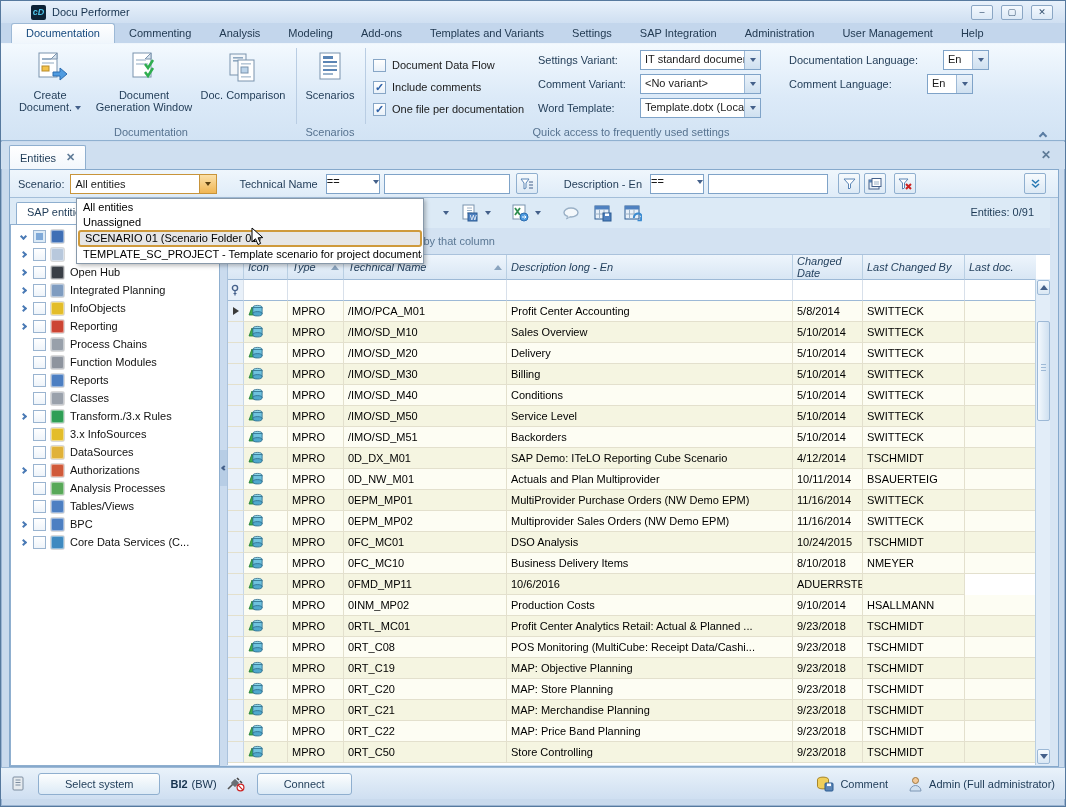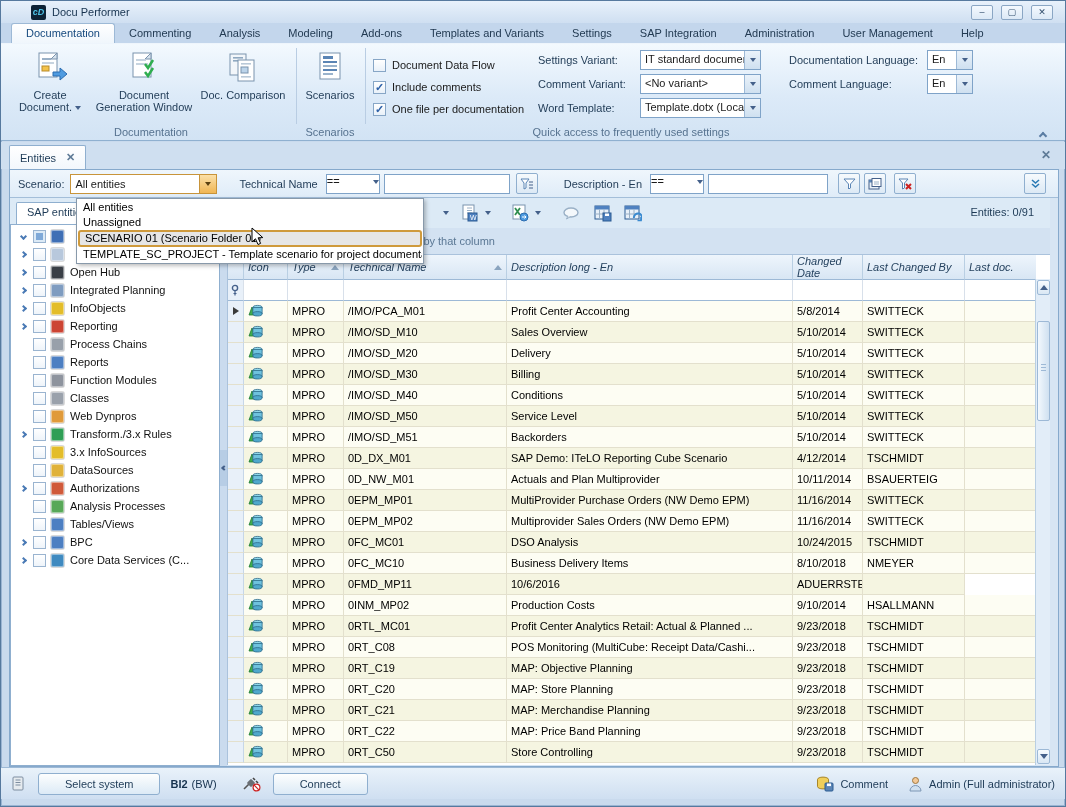--- a/index.html
+++ b/index.html
@@ -115,21 +115,21 @@
     box-shadow:2px 2px 4px rgba(0,0,0,.25); z-index:50; padding:1px;}
   .dd-item { height:15px; line-height:15px; padding:0 5px; color:#000; white-space:nowrap; overflow:hidden;}
   .dd-item.highlighted { background:#e6e6e6; border:2px solid #cf9a3c; border-radius:3px; height:17px; line-height:13px; }
   #cursor { position:absolute; left:250px; top:226px; z-index:60; }
   
   #statusbar { position:absolute; left:0; bottom:7px; right:0; height:32px; background:linear-gradient(#e9f2fa,#cfdff1);
     border-top:1px solid #9db9d6; display:flex; align-items:center; padding:0 10px;}
   .sbarbtn { height:22px; border:1px solid #8fafcf; border-radius:3px; background:linear-gradient(#fdfefe,#dceaf6);
     display:flex; align-items:center; justify-content:center; padding:0 26px; color:#1d3a56; margin-right:10px;}
   #system-name { font-weight:bold; color:#16324e; margin-right:4px;}
-  #system-type { color:#16324e; margin-right:24px;}
+  #system-type { color:#16324e; margin-right:8px;}
   #status-right { margin-left:auto; display:flex; align-items:center; gap:6px; color:#1d3a56;}
   .mini-ico { display:inline-flex; }
 </style>
 </head>
 <body>
 
 <div id="window">
 
   <div id="titlebar">
     <div id="app-icon">cD</div>
@@ -250,21 +250,21 @@
             <span class="cbtn">
               <span class="caret-down" style="margin:0;"></span>
             </span>
           </span>
         </div>
       </div>
 
     <div style="position:absolute; left:788px; top:4px;">
 
     <div class="setting-row current">
-          <span class="setting-label" style="width:138px;">Documentation Language:</span>
+          <span class="setting-label" style="width:154px;">Documentation Language:</span>
           <span class="combo" style="width:46px;">
             <span class="cval" style="flex:1;">En</span>
             <span class="cbtn">
               <span class="caret-down" style="margin:0;"></span>
             </span>
           </span>
         </div>
         <div class="setting-row alt">
           <span class="setting-label" style="width:138px;">Comment Language:</span>
           <span class="combo" style="width:46px;">
@@ -399,43 +399,37 @@
           <span class="tree-cb"></span>
           <span class="tree-ico" style="background: rgb(204, 68, 51);"></span>
           <span class="tree-label">Reporting</span>
         </div>
         <div class="tree-row">
           <span class="tw"></span>
           <span class="tree-cb"></span>
           <span class="tree-ico" style="background: rgb(152, 160, 170);"></span>
           <span class="tree-label">Process Chains</span>
         </div>
+        <div class="tree-row alt">
+          <span class="tw"></span>
+          <span class="tree-cb"></span>
+          <span class="tree-ico" style="background: rgb(142, 148, 158);"></span>
+          <span class="tree-label">Function Modules</span>
+        </div>
         <div class="tree-row">
           <span class="tw"></span>
           <span class="tree-cb"></span>
           <span class="tree-ico" style="background: rgb(77, 127, 194);"></span>
           <span class="tree-label">Reports</span>
         </div>
         <div class="tree-row alt">
           <span class="tw"></span>
           <span class="tree-cb"></span>
-          <span class="tree-ico" style="background: rgb(142, 148, 158);"></span>
-          <span class="tree-label">Function Modules</span>
-        </div>
-        <div class="tree-row alt">
-          <span class="tw"></span>
-          <span class="tree-cb"></span>
           <span class="tree-ico" style="background: rgb(154, 161, 171);"></span>
           <span class="tree-label">Classes</span>
-        </div>
-        <div class="tree-row">
-          <span class="tw"></span>
-          <span class="tree-cb"></span>
-          <span class="tree-ico" style="background: rgb(224, 154, 58);"></span>
-          <span class="tree-label">Web Dynpros</span>
         </div>
         <div class="tree-row expandable alt">
           <span class="tw">
             <span class="chevr"></span>
           </span>
           <span class="tree-cb"></span>
           <span class="tree-ico" style="background: rgb(47, 158, 85);"></span>
           <span class="tree-label">Transform./3.x Rules</span>
         </div>
         <div class="tree-row">

